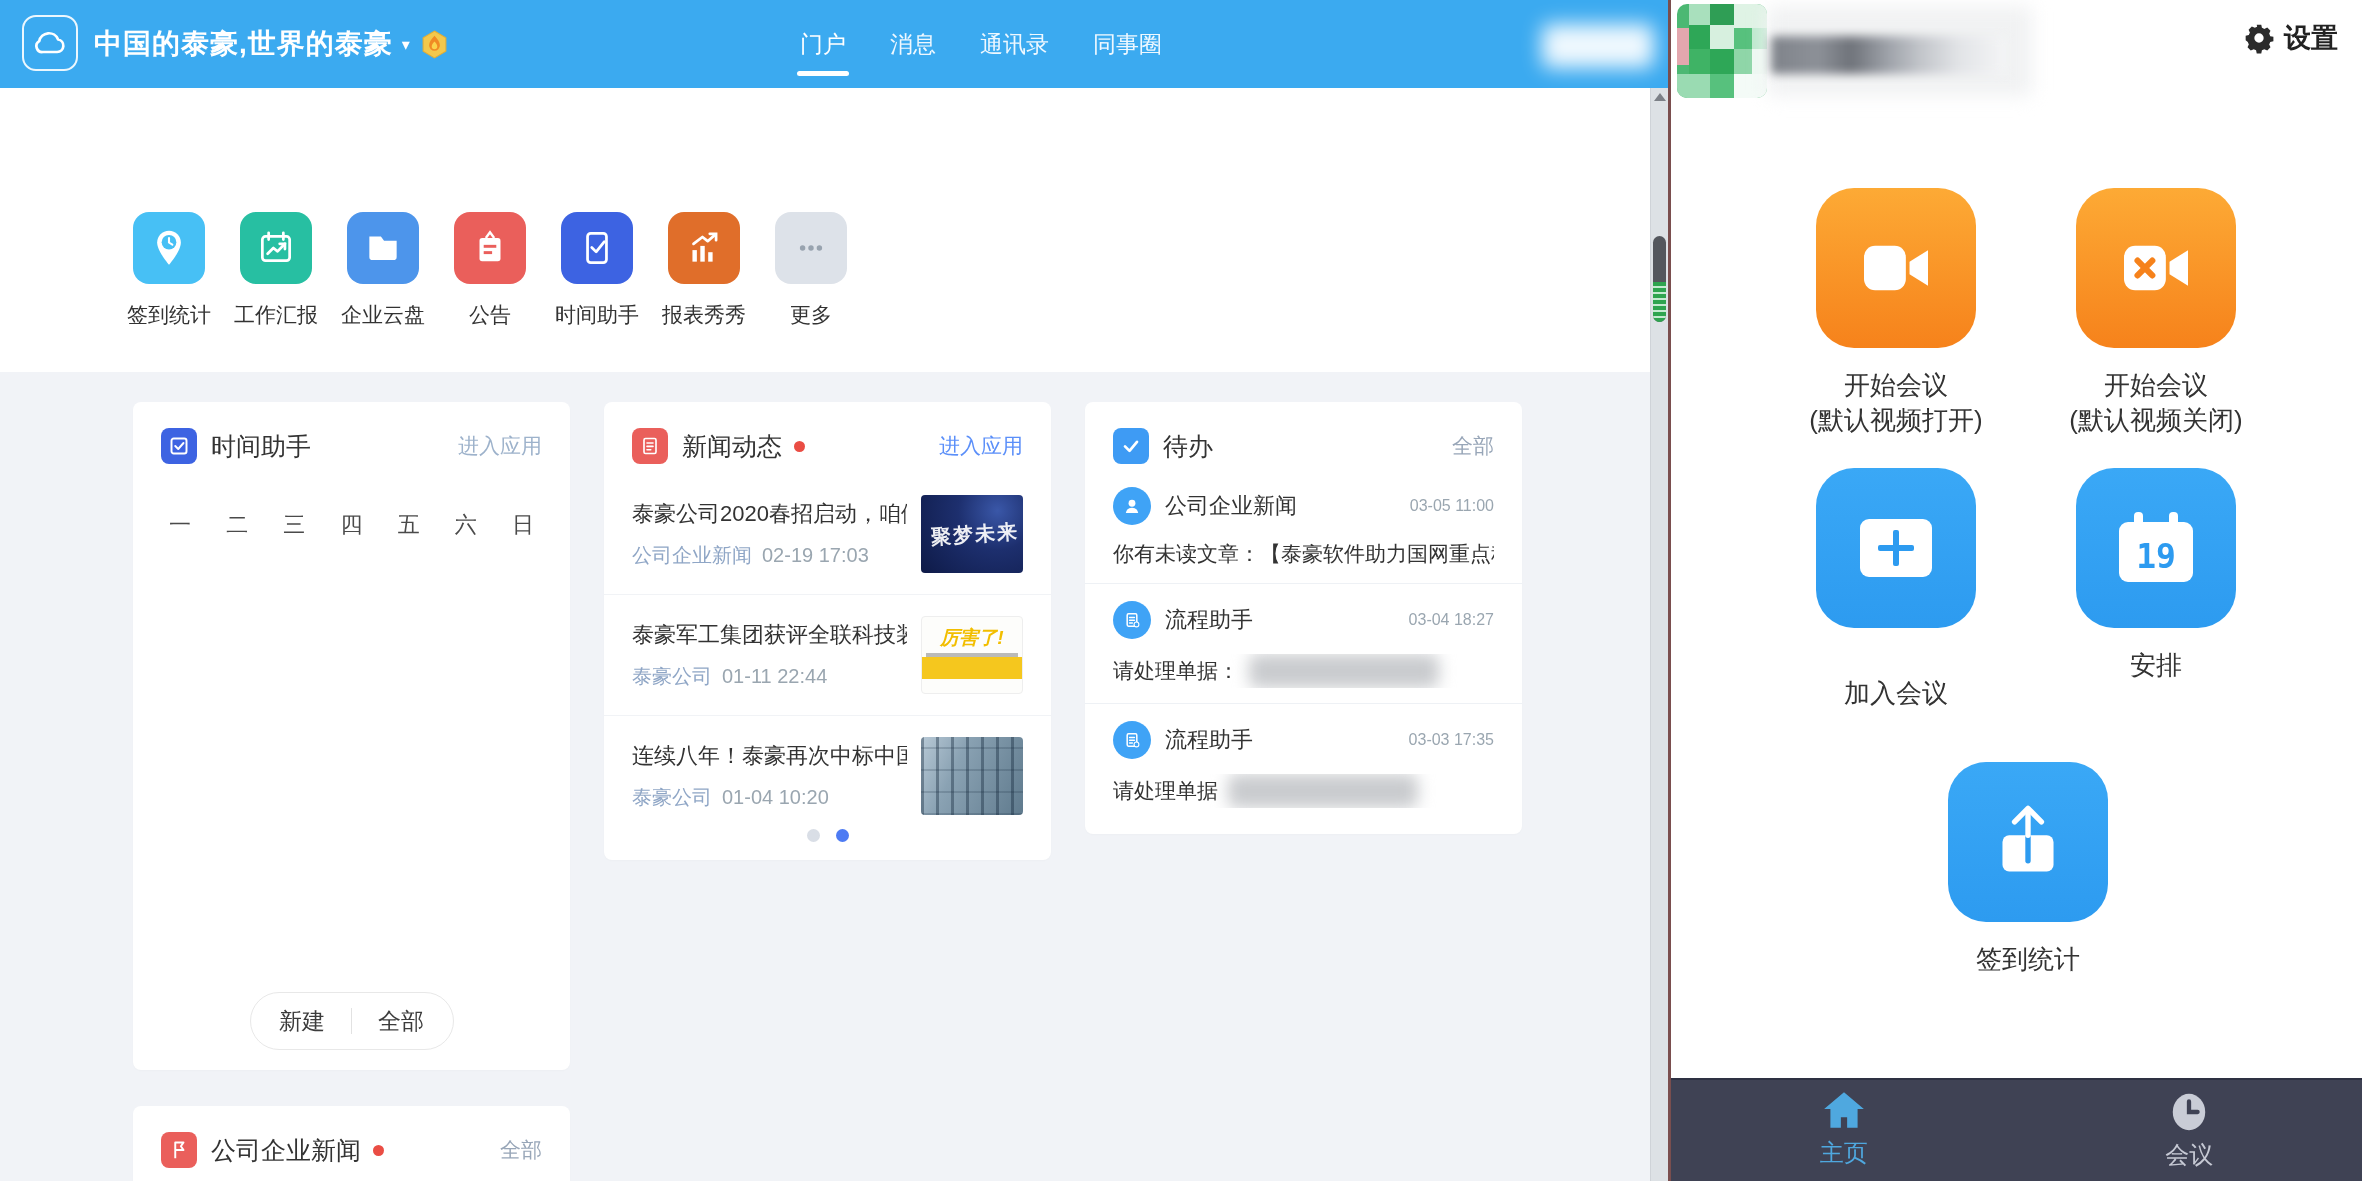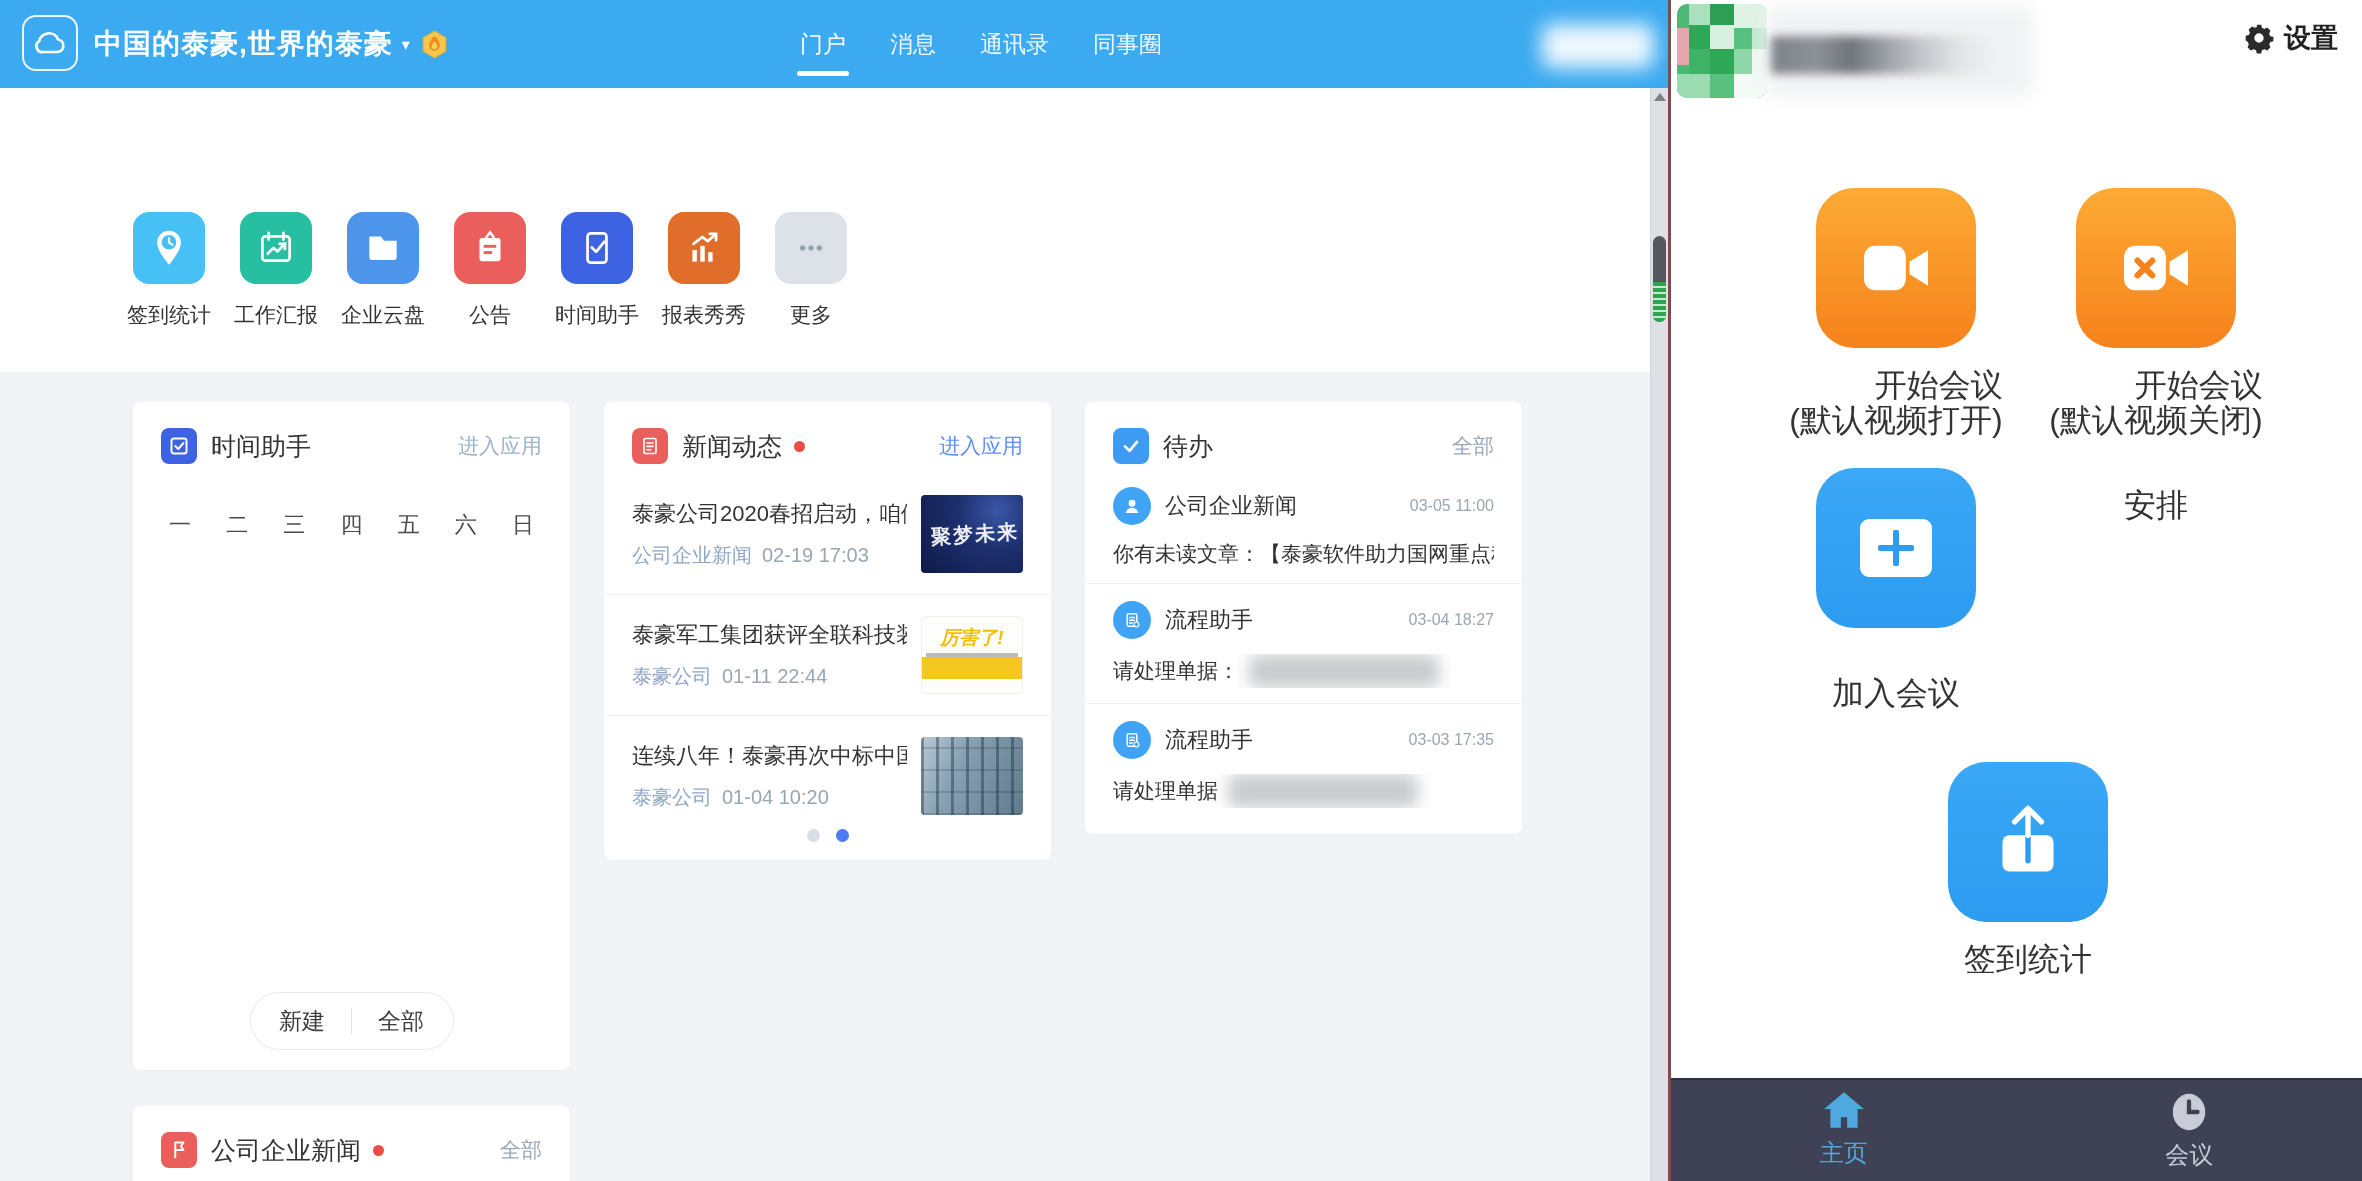--- a/index.html
+++ b/index.html
@@ -111,21 +111,21 @@
   .zp-name{position:absolute;left:100px;top:36px;width:235px;height:38px;border-radius:4px;
     background:linear-gradient(90deg,#7f838a 0%,#8d9198 20%,#6f737a 34%,#9fa3aa 50%,#c3c6cb 64%,#e2e4e7 80%,#f4f5f6 100%);
     filter:blur(5px);}
   .zp-settings{position:absolute;right:24px;top:20px;display:flex;align-items:center;gap:9px;
     font-size:27px;font-weight:bold;color:#222;cursor:pointer;}
 
   .action{position:absolute;width:260px;display:flex;flex-direction:column;align-items:center;cursor:pointer;}
   .action-icon{width:160px;height:160px;border-radius:38px;display:flex;align-items:center;justify-content:center;flex:none;}
   .grad-orange{background:linear-gradient(180deg,var(--orange1) 0%,var(--orange2) 100%);}
   .grad-blue{background:linear-gradient(180deg,#3aa8f6 0%,var(--zoom_blue) 100%);}
-  .action-label{margin-top:20px;font-size:32px;color:#333;text-align:right;line-height:35px;white-space:nowrap;}
+  .action-label{margin-top:20px;font-size:26px;color:#333;text-align:center;line-height:35px;white-space:nowrap;}
   #act-1{left:95px;top:188px;}  #act-2{left:355px;top:188px;}
   #act-3{left:95px;top:468px;gap:28px;}  #act-4{left:355px;top:468px;}
   #act-5{left:227px;top:762px;}
 
   .plus-sq{width:72px;height:58px;background:#fff;border-radius:9px;position:relative;}
   .plus-sq::before,.plus-sq::after{content:"";position:absolute;left:50%;top:50%;background:var(--zoom_blue);
     transform:translate(-50%,-50%);border-radius:2px;}
   .plus-sq::before{width:36px;height:6px;}
   .plus-sq::after{width:6px;height:36px;}
   .cal{width:74px;height:60px;background:#fff;border-radius:9px;position:relative;margin-top:8px;
@@ -490,20 +490,25 @@
     <div class="action" id="act-3">
       <div class="action-icon grad-blue">
         <div class="plus-sq"></div>
       </div>
       <div class="action-label">
         <div>加入会议</div>
       </div>
     </div>
 
     <div class="action" id="act-4">
+      <div class="action-icon grad-blue">
+        <div class="cal">
+            <span class="cal-num">19</span>
+          </div>
+      </div>
       <div class="action-label">
         <div>安排</div>
       </div>
     </div>
 
     <div class="action" id="act-5">
       <div class="action-icon grad-blue">
         <svg width="86" height="86" viewBox="0 0 64 64">
             <rect x="13" y="27" width="38" height="27" rx="5" fill="#fff"></rect>
             <path d="M32 46V28" stroke="#2D9BF0" stroke-width="4" stroke-linecap="round"></path>

